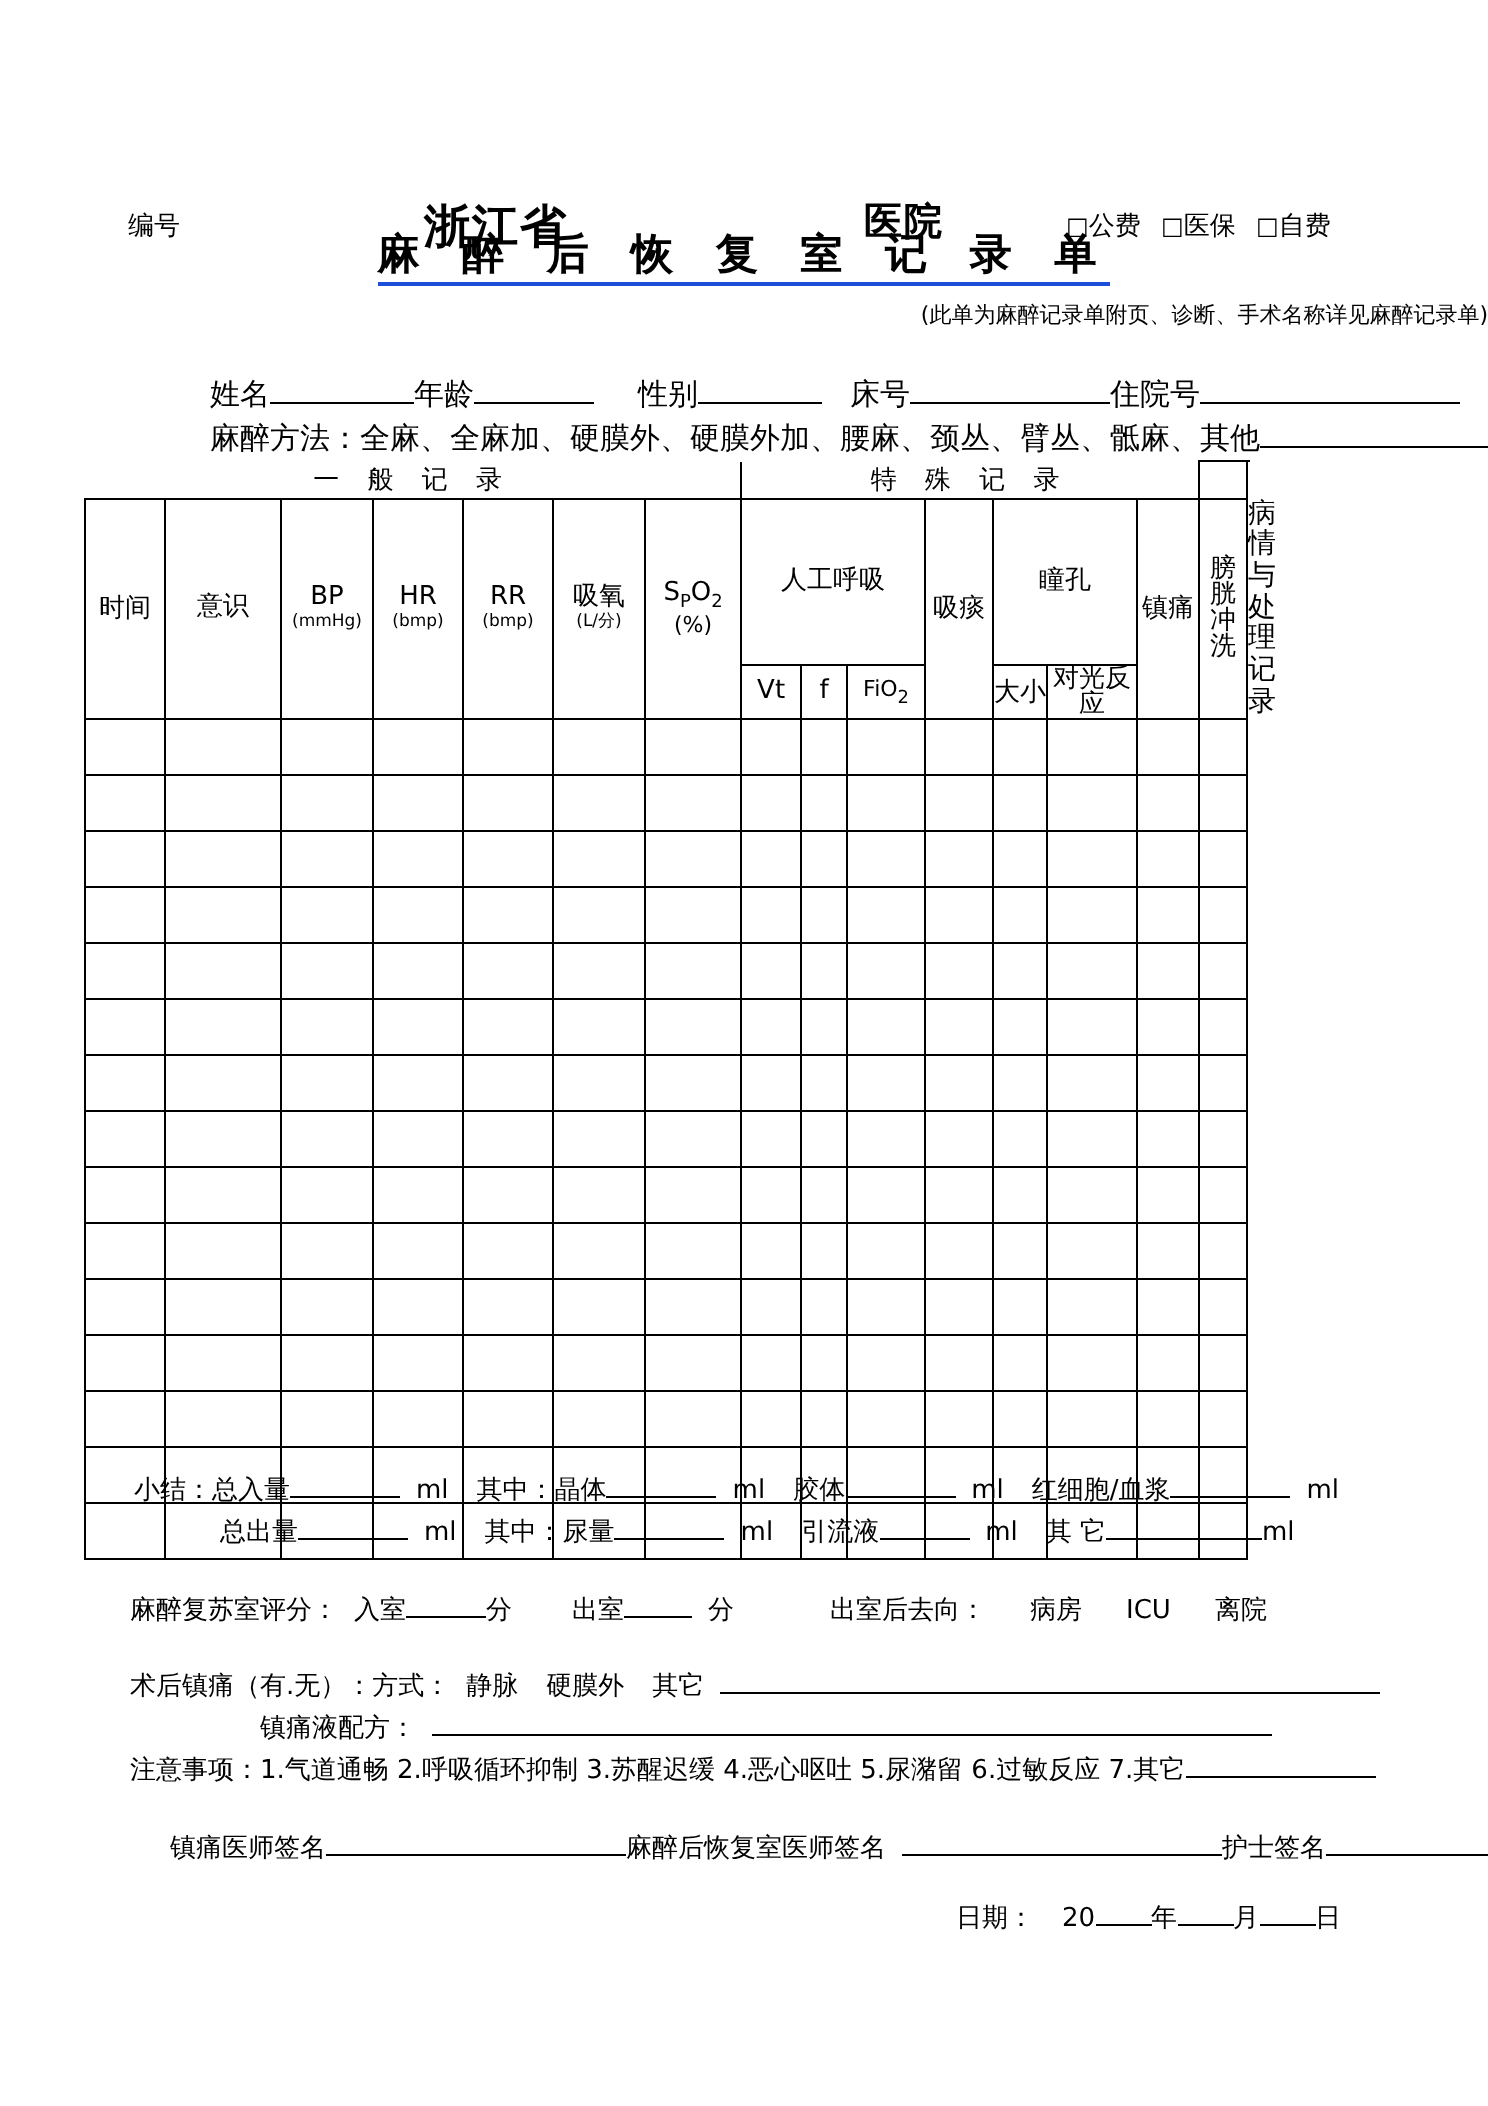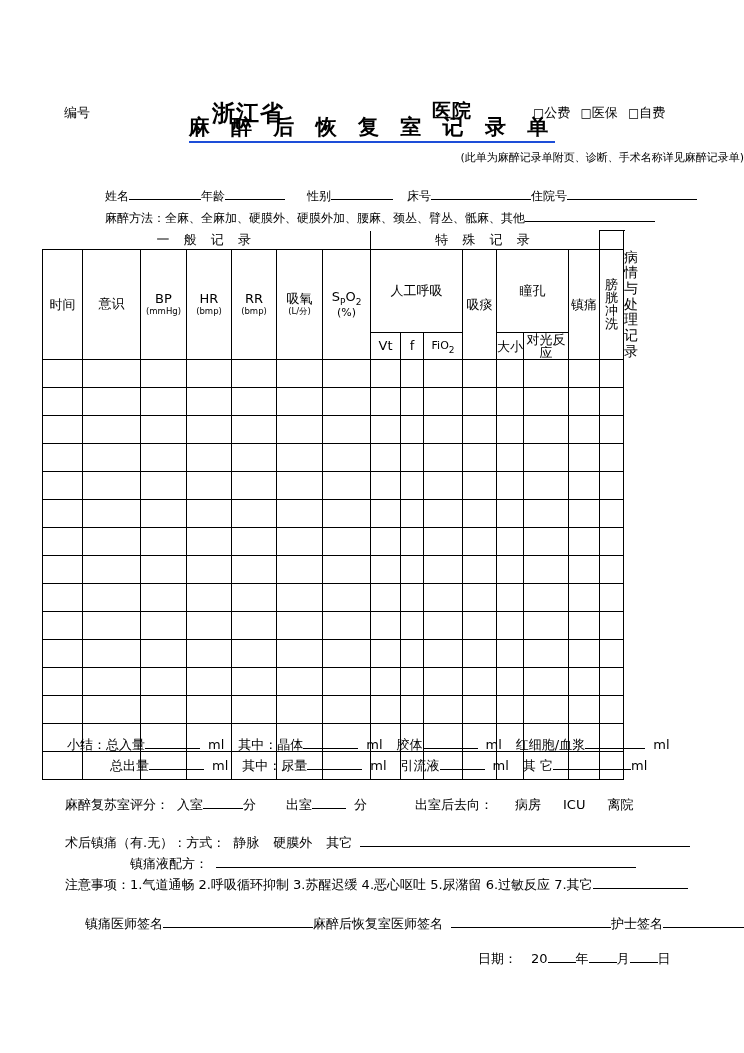--- a/index.html
+++ b/index.html
@@ -83,21 +83,21 @@
     position: absolute;
     left: 0; right: 0;
     top: 150px;
     text-align: right;
     font-size: 11px;
   }
 
   
   .pt-line {
     position: absolute;
-    font-size: 12px;
+    font-size: 15px;
     white-space: nowrap;
   }
   .pt-line-1 { left: 105px; top: 188px; }
   .pt-line-2 { left: 105px; top: 210px; }
   .ul { border-bottom: 1px solid #000; display: inline-block; }
   .u40 { width: 40px; }
   .u55 { width: 55px; }
   .u60 { width: 60px; }
   .u62 { width: 62px; }
   .u72 { width: 72px; }

